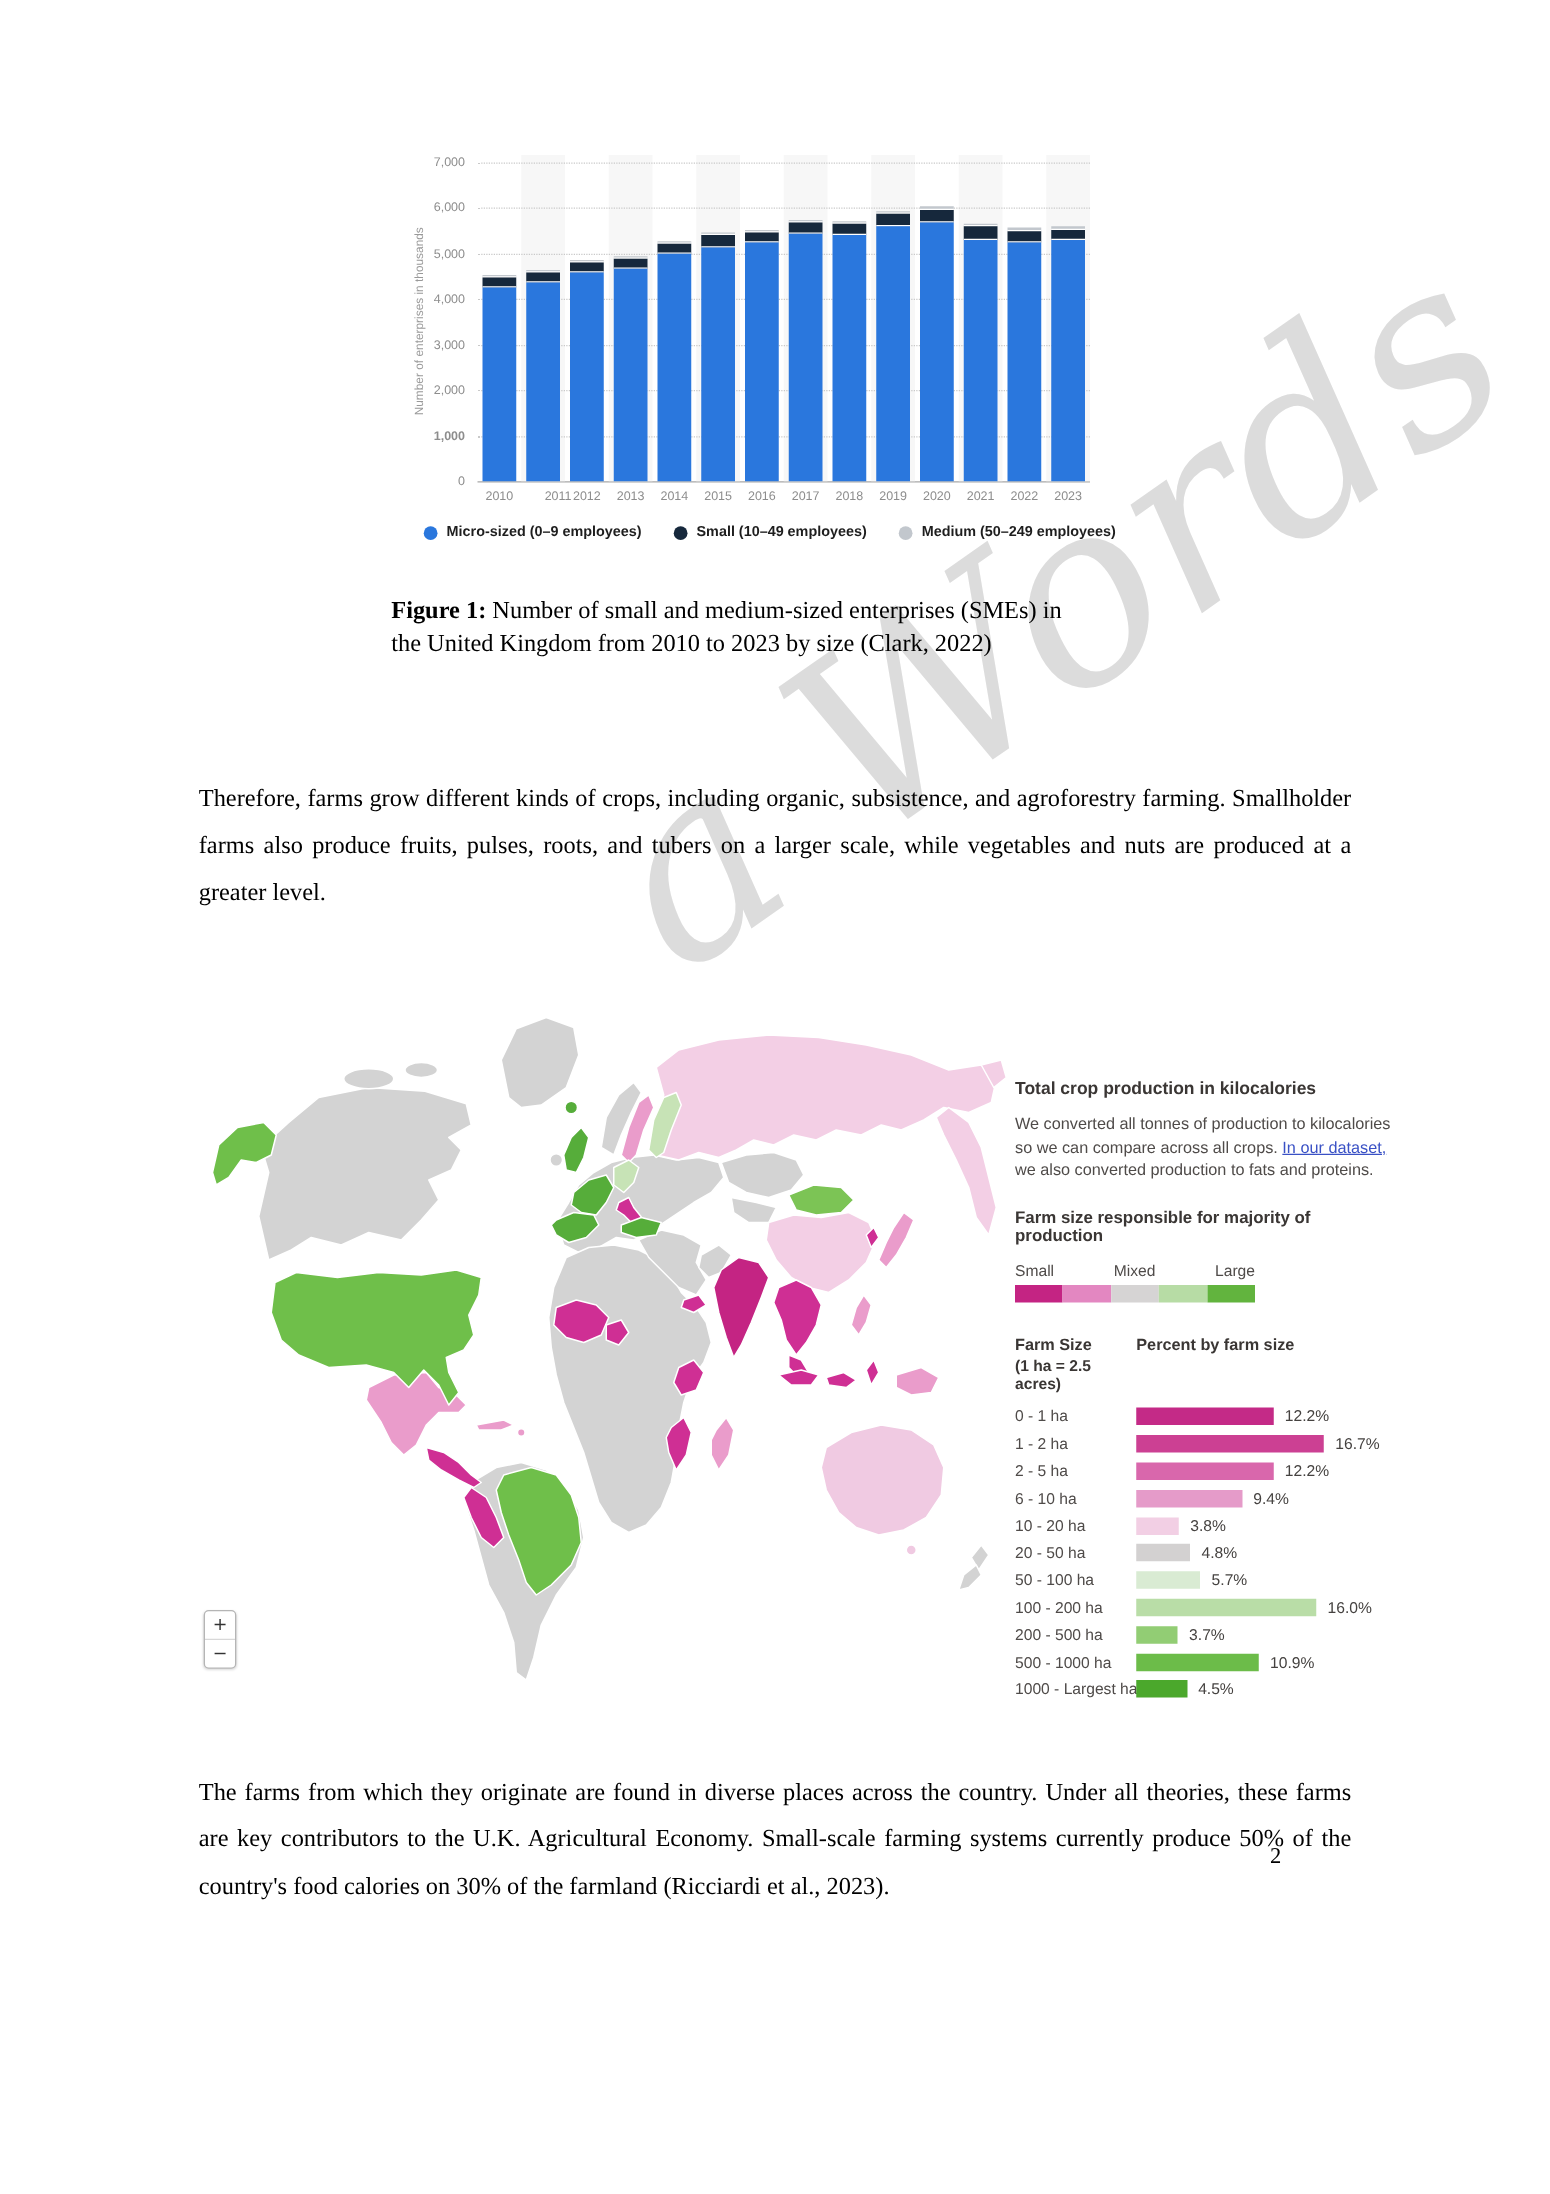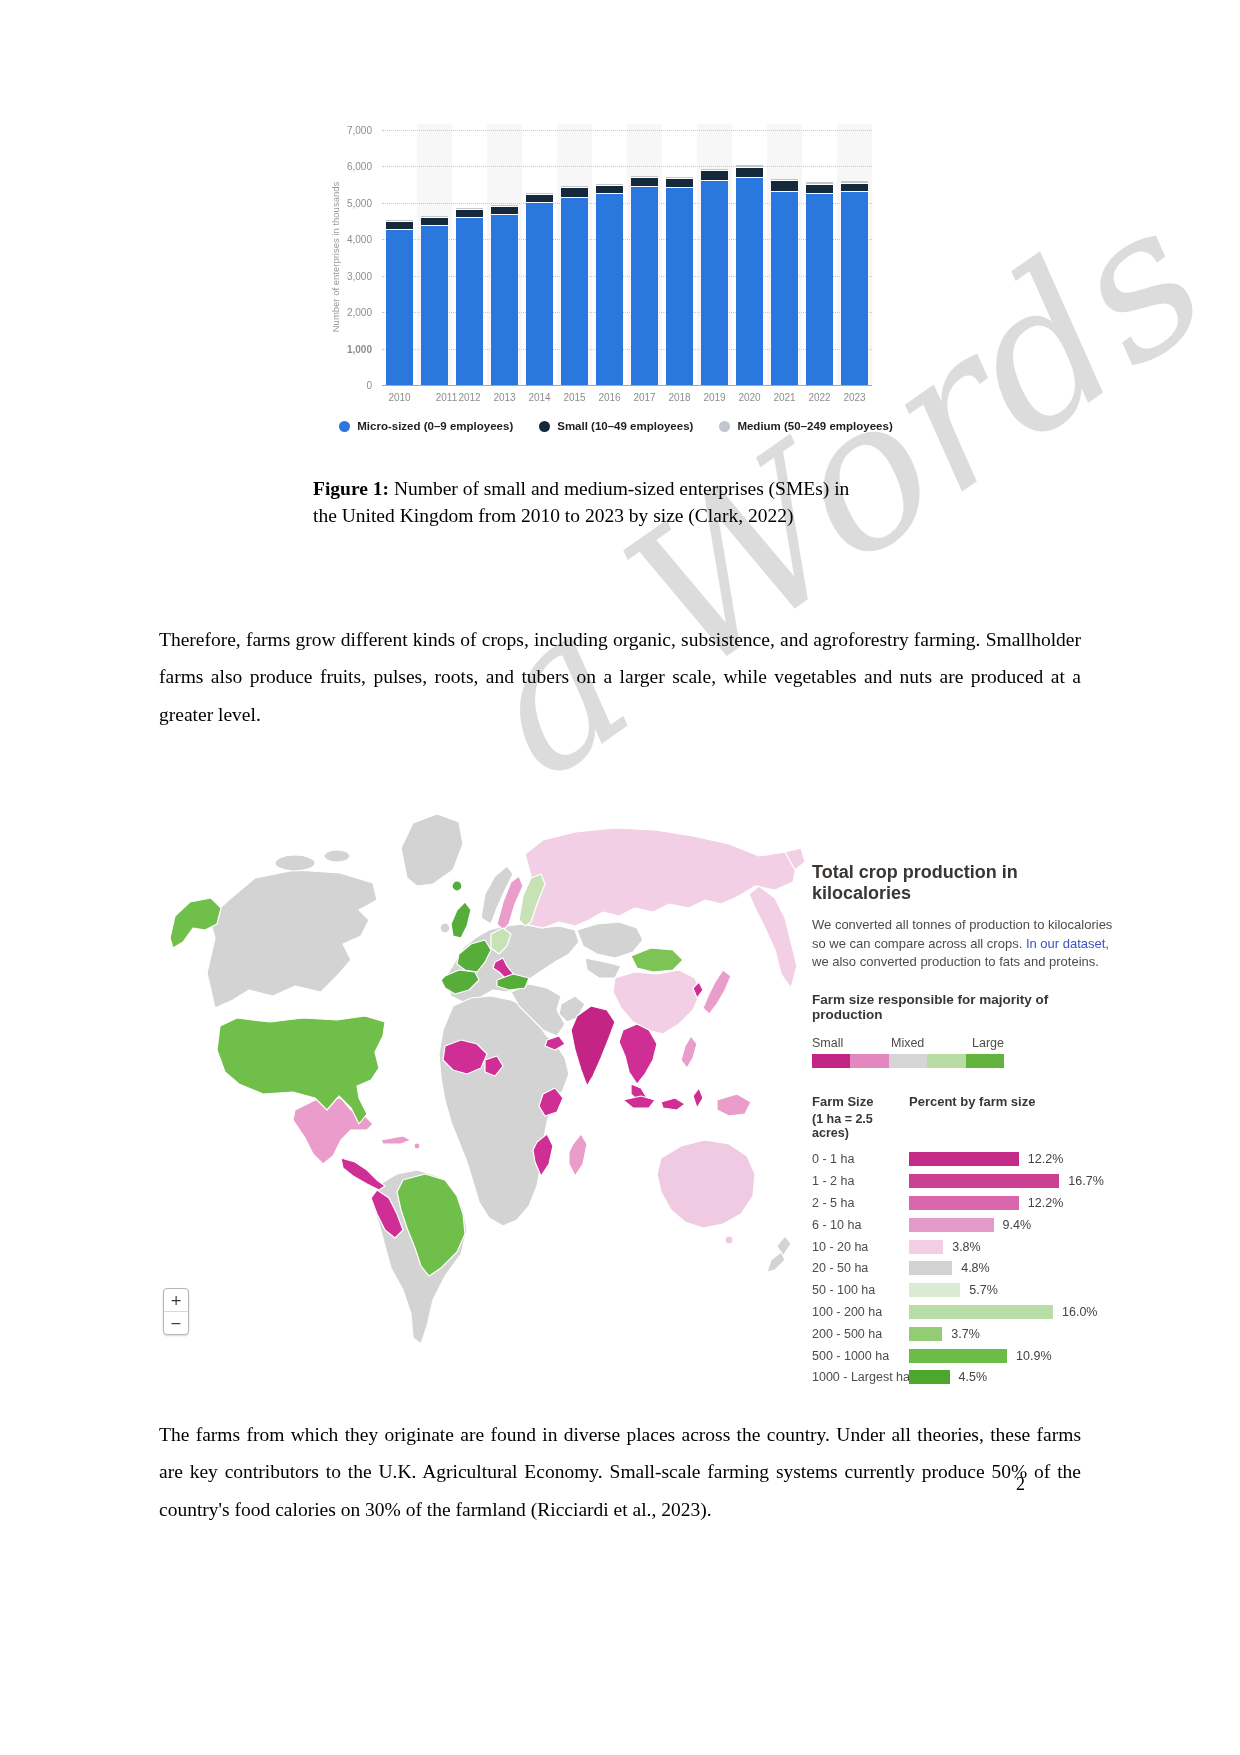--- a/index.html
+++ b/index.html
@@ -44,23 +44,23 @@
   
   .fig2{position:absolute;left:145px;top:770px;width:990px;height:578px;font-family:"Liberation Sans",sans-serif;}
   .map{position:absolute;left:0;top:8px;}
   .zoomctl{position:absolute;left:18px;top:518px;width:24px;background:#fff;border:1px solid #b5b5b5;
            border-radius:4px;box-shadow:0 1px 2px rgba(0,0,0,.15);}
   .zoombtn{height:22px;line-height:22px;text-align:center;font-size:14px;color:#333;cursor:pointer;
            font-family:"DejaVu Sans",sans-serif;}
   .zoombtn + .zoombtn{border-top:1px solid #d8d8d8;}
 
   .panel{position:absolute;left:667px;top:92px;width:305px;color:#4f4b49;}
-  .panel-title{font-size:18px;font-weight:700;color:#3a3634;margin:0 0 12px 0;}
+  .panel-title{font-size:14px;font-weight:700;color:#3a3634;margin:0 0 12px 0;}
   .panel-body{font-size:13px;line-height:18.5px;margin:0 0 20px 0;}
-  .panel-link{color:#3a51c5;cursor:pointer;}
+  .panel-link{color:#3a51c5;text-decoration:underline;cursor:pointer;}
   .panel-sub{font-size:13.5px;font-weight:700;color:#3a3634;margin:0 0 14px 0;}
   .scale-labels{width:192px;display:flex;justify-content:space-between;font-size:12.5px;color:#4f4b49;margin-bottom:4px;}
   .swatches{display:flex;width:192px;margin-bottom:26px;}
   .swatch{width:38.4px;height:14px;}
   .tblhead{display:flex;align-items:flex-start;font-size:13px;font-weight:700;color:#3a3634;}
   .th1{width:97px;flex:none;}
   .th1 .sub{font-size:12.5px;margin-top:3px;}
   .rows{margin-top:9px;}
   .frow{display:flex;align-items:center;height:21.8px;}
   .flabel{width:97px;flex:none;font-size:12.5px;color:#4f4b49;white-space:nowrap;}

